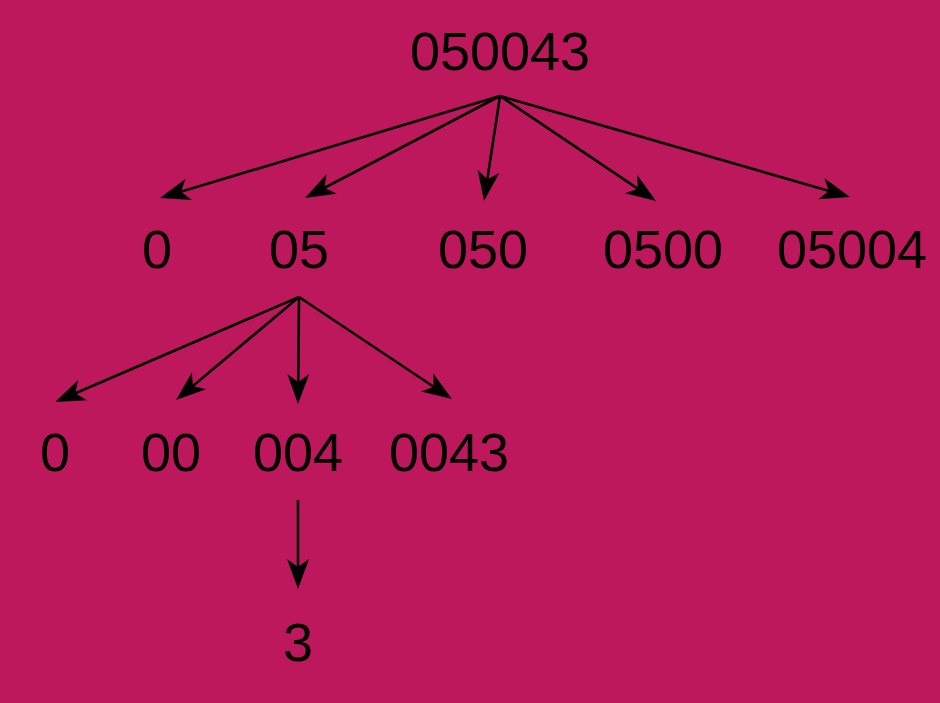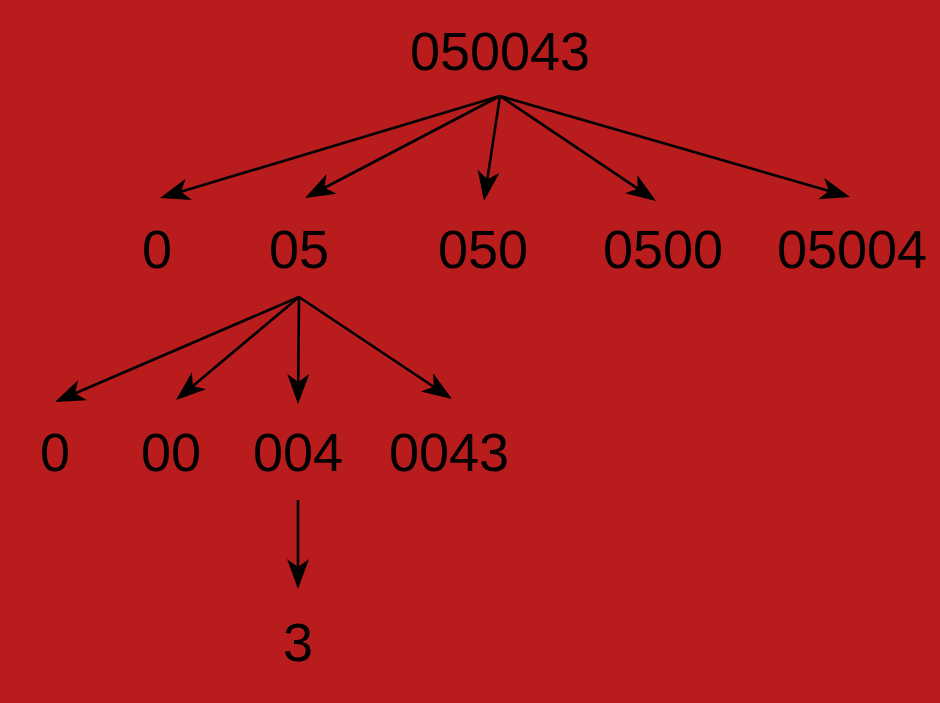--- a/index.html
+++ b/index.html
@@ -10,21 +10,21 @@
   body {
     width: 940px;
     height: 703px;
     overflow: hidden;
     font-family: "Liberation Sans", sans-serif;
   }
   #diagram-root {
     position: relative;
     width: 940px;
     height: 703px;
-    background: #b91c1c;
+    background: #be185d;
   }
   #tree-svg {
     position: absolute;
     left: 0;
     top: 0;
     width: 940px;
     height: 703px;
     display: block;
   }
   .node-label {

